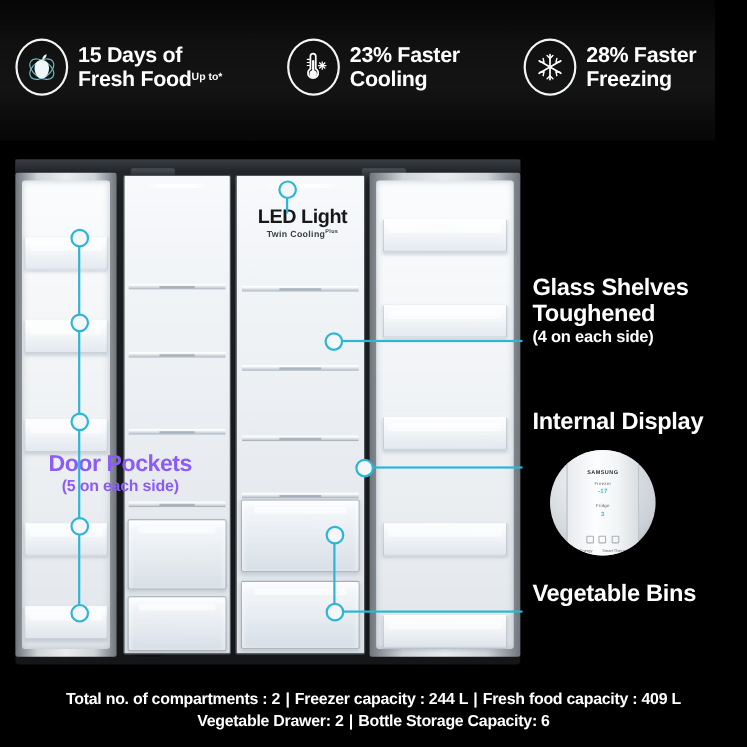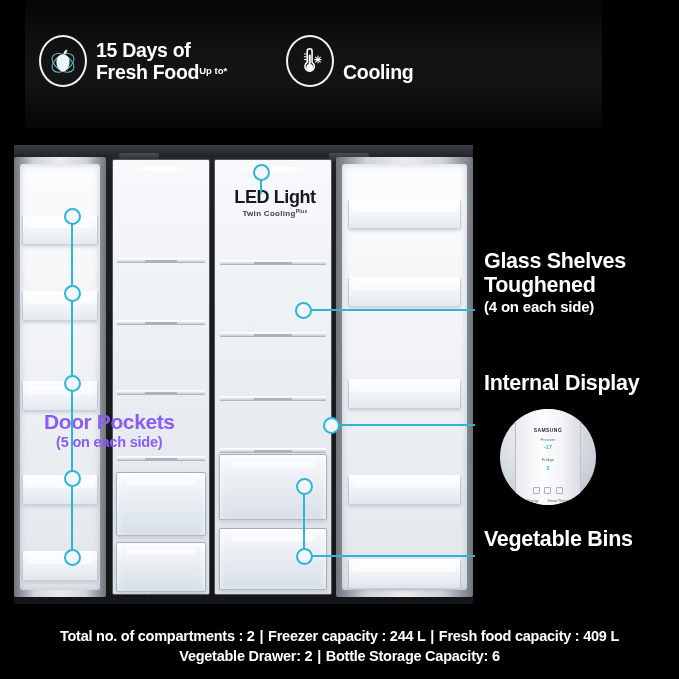--- a/index.html
+++ b/index.html
@@ -5,23 +5,22 @@
   * { box-sizing: border-box; margin: 0; padding: 0; }
   html, body { background: #000; }
   body {
     width: 679px; height: 679px;
     font-family: "Liberation Sans", sans-serif;
     color: #fff; overflow: hidden; position: relative;
   }
 
   
   .banner {
-    position: absolute; left: 0; top: 0; width: 577px; height: 128px;
+    position: absolute; left: 0; top: 0; width: 650px; height: 128px;
     background: linear-gradient(180deg,#050505 0%,#111 35%,#141414 62%,#060606 100%);
-    margin-left: 25px;
   }
   .feat { position: absolute; display: flex; align-items: center; gap: 9px; }
   .feat-ico {
     width: 48px; height: 52px; border: 2.4px solid #f2f5f6; border-radius: 50%;
     display: flex; align-items: center; justify-content: center; flex: none;
   }
   .feat-txt {
     font-size: 19.5px; font-weight: bold; line-height: 1.13;
     letter-spacing: -.3px; color: #fff; white-space: nowrap;
   }
@@ -222,25 +221,45 @@
         </g>
         <g stroke="#fff" stroke-width="1.2" transform="translate(24.5,14.5)">
           <line x1="-4" y1="0" x2="4" y2="0"></line>
           <line x1="0" y1="-4" x2="0" y2="4"></line>
           <line x1="-2.9" y1="-2.9" x2="2.9" y2="2.9"></line>
           <line x1="-2.9" y1="2.9" x2="2.9" y2="-2.9"></line>
         </g>
       </svg>
     </div>
     <div class="feat-txt">
-      <br>
+      <span>23% Faster</span><br>
       <span>Cooling</span>
     </div>
   </div>
 
+  <div class="feat" id="feat-2">
+    <div class="feat-ico">
+      <svg width="28" height="28" viewBox="0 0 32 32">
+        <g stroke="#fff" stroke-width="1.8" stroke-linecap="round">
+          <line x1="16" y1="3" x2="16" y2="29"></line>
+          <line x1="4.7" y1="9.5" x2="27.3" y2="22.5"></line>
+          <line x1="4.7" y1="22.5" x2="27.3" y2="9.5"></line>
+        </g>
+        <g stroke="#fff" stroke-width="1.5" stroke-linecap="round">
+          <path d="M16 7 13 4M16 7l3-3M16 25l-3 3M16 25l3 3"></path>
+          <path d="M9.8 11.1 5.7 10.6M9.8 11.1 8.9 7.1M22.2 20.9l4.1.5M22.2 20.9l.9 4"></path>
+          <path d="M9.8 20.9l-4.1.5M9.8 20.9l-.9 4M22.2 11.1l4.1-.5M22.2 11.1l.9-4"></path>
+        </g>
+      </svg>
+    </div>
+    <div class="feat-txt">
+      <span>28% Faster</span><br>
+      <span>Freezing</span>
+    </div>
+  </div>
 </div>
 
 <div class="fridge">
   <div class="cabinet"></div>
   <div class="top-trim"></div>
   <div class="hinge" style="left:105px"></div>
   <div class="hinge" style="left:315px"></div>
   <div class="hinge b" style="left:108px"></div>
   <div class="hinge b" style="left:325px"></div>
 

